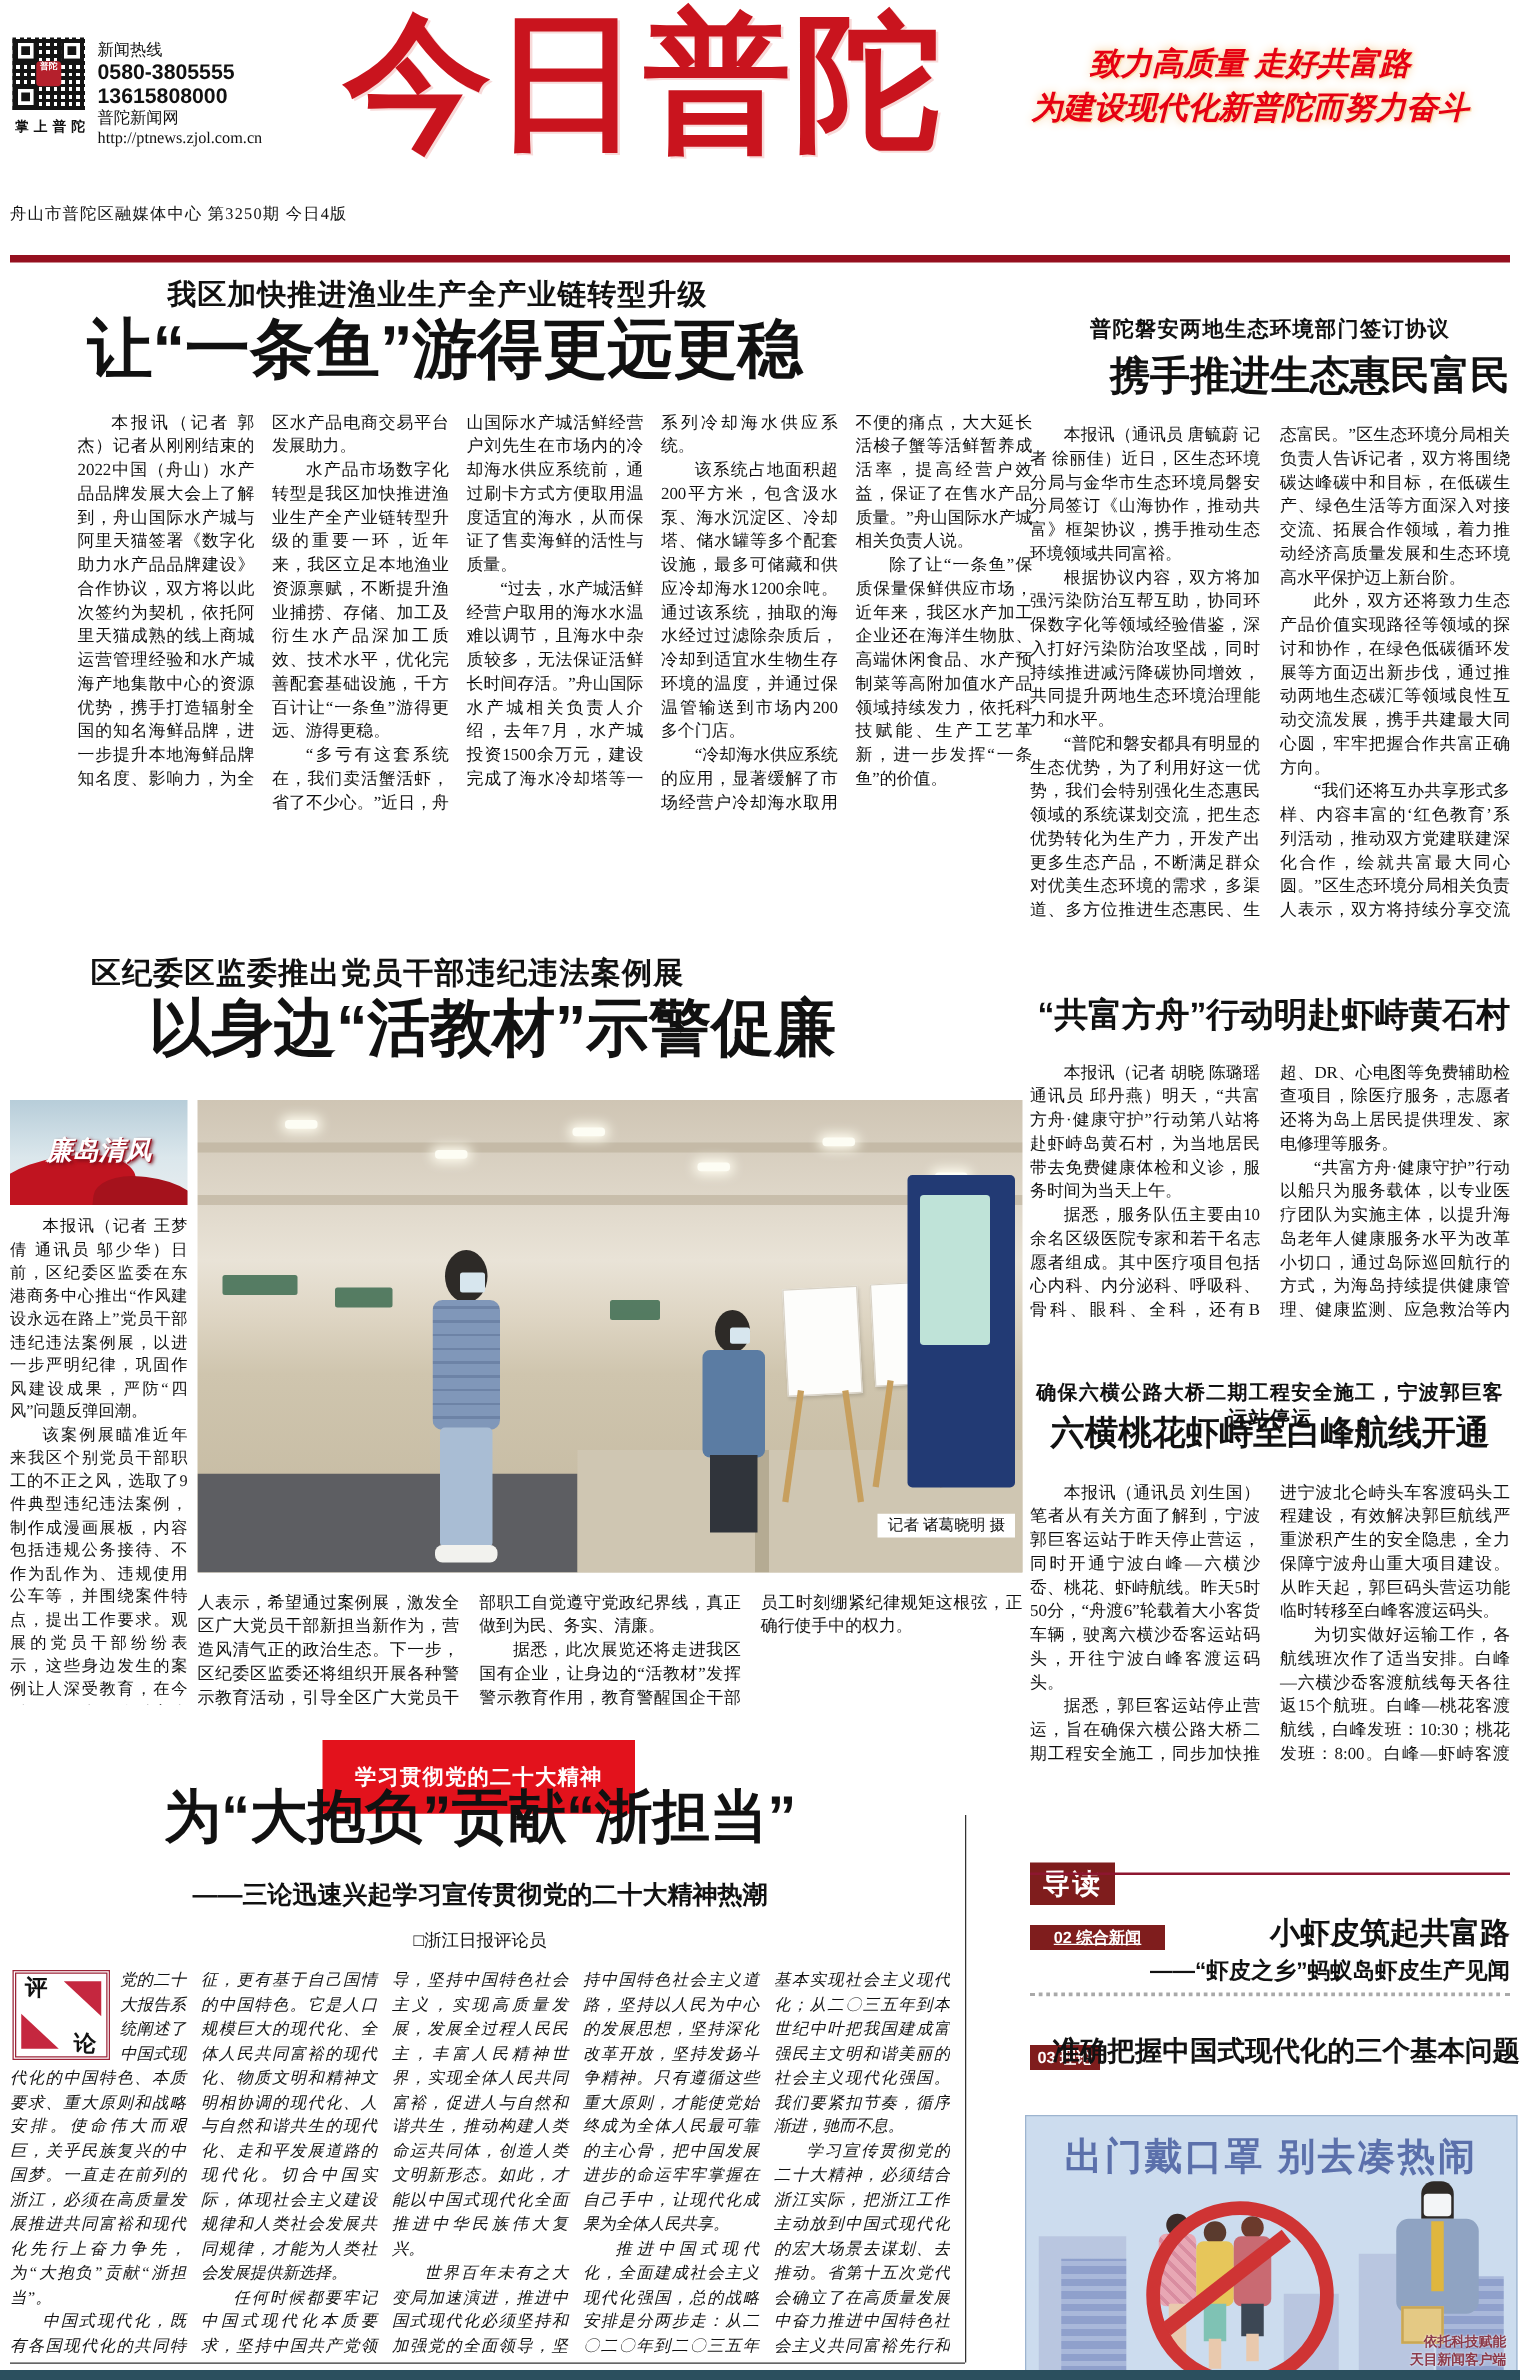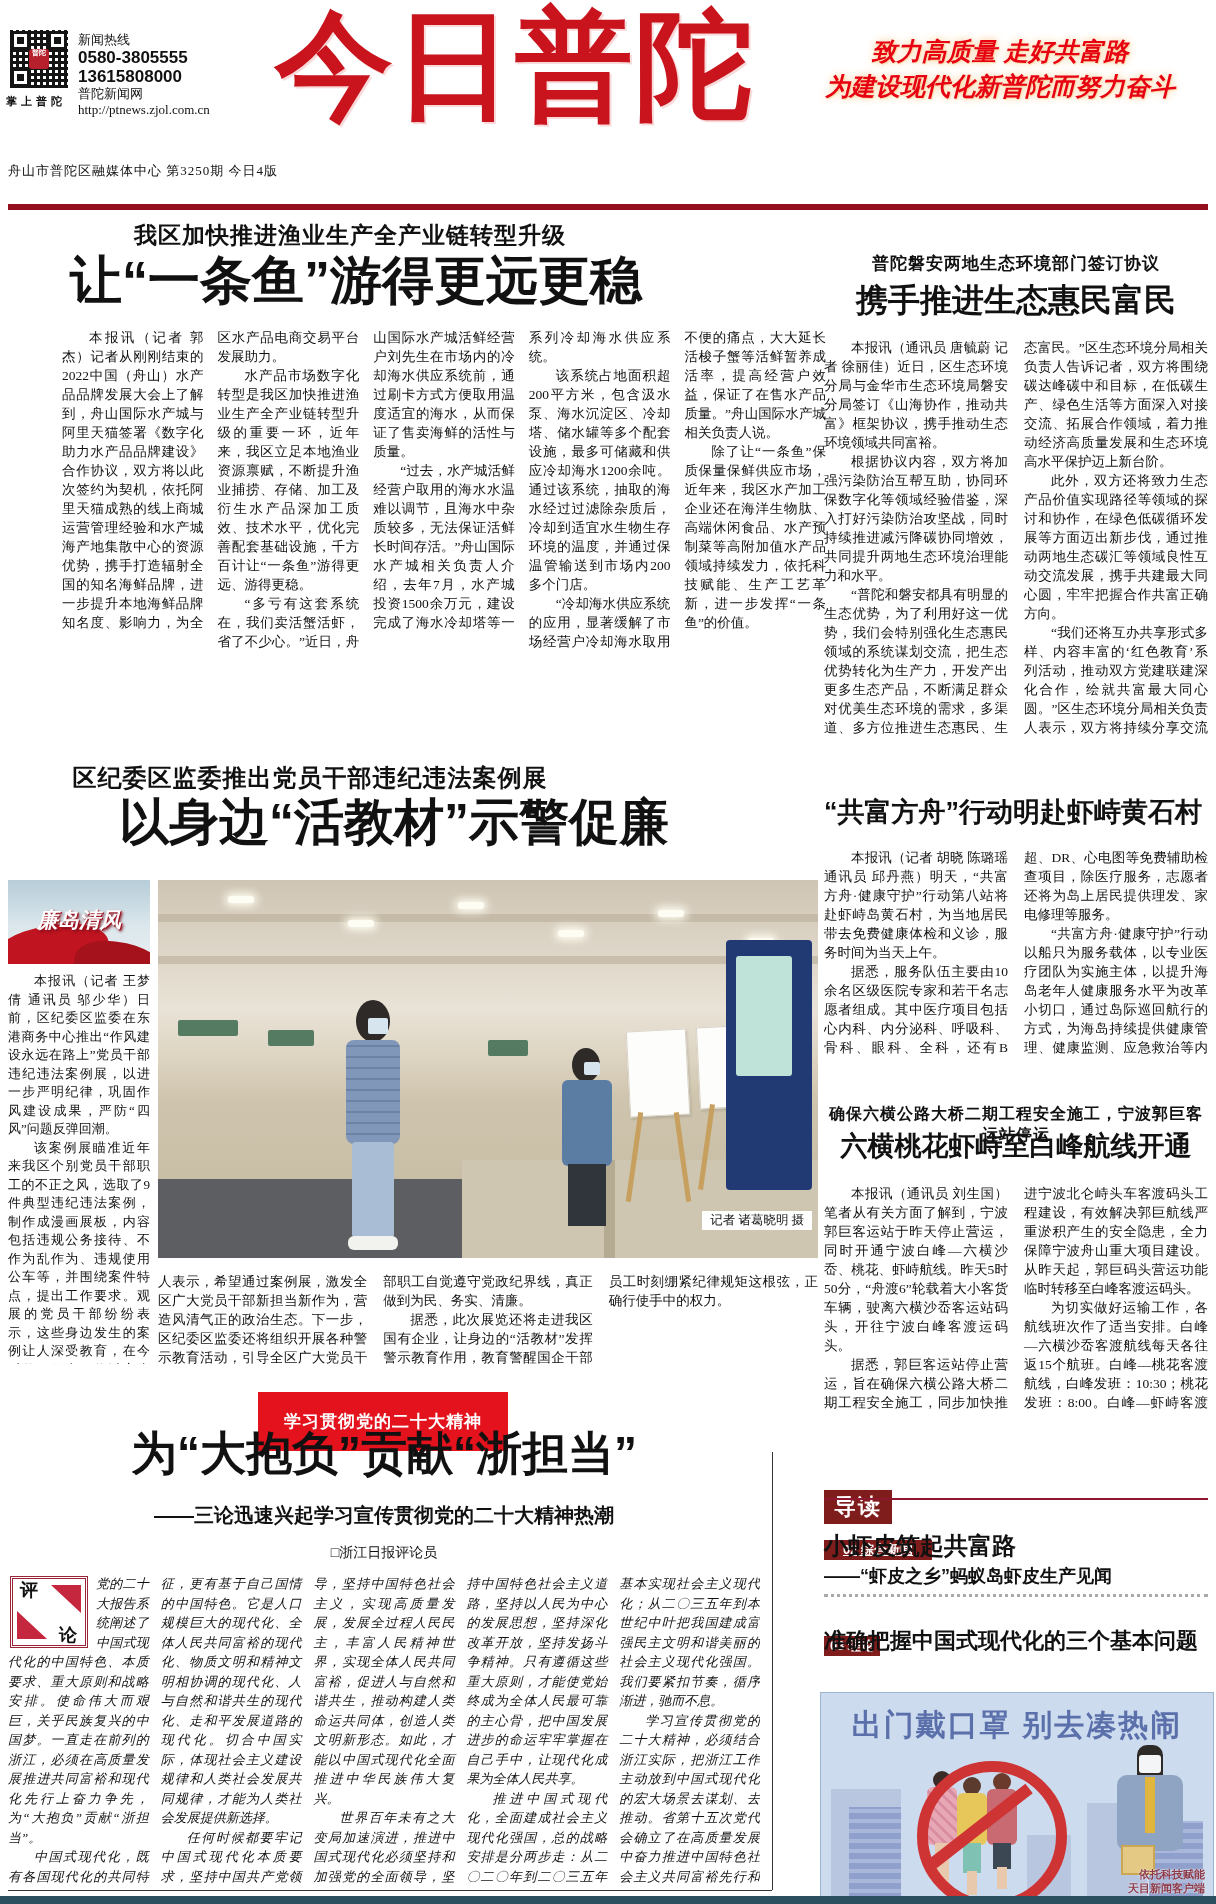--- a/index.html
+++ b/index.html
@@ -1,19 +1,19 @@
 <!DOCTYPE html>
 <html><head>
 <meta charset="utf-8">
 <style>
   html,body{margin:0;padding:0;background:#e8e8e8;}
   #page{position:relative;width:1216px;height:1904px;margin:0 auto;background:#ffffff;
         font-family:"Liberation Serif","DejaVu Serif",serif;color:#111;overflow:hidden;}
   .abs{position:absolute;}
-  .hd{font-family:"Liberation Sans","DejaVu Sans",sans-serif;font-weight:700;}
+  .hd{font-family:"Liberation Sans","DejaVu Sans",sans-serif;font-weight:700;text-align:right;}
   .just{text-align:justify;text-justify:inter-ideograph;}
   p.bp{margin:0;text-indent:2em;}
   
   #qr{left:10px;top:30px;width:58px;height:58px;background:
       repeating-linear-gradient(0deg,#141414 0 3px,transparent 3px 6px),
       repeating-linear-gradient(90deg,#141414 0 3px,#fff 3px 6px);}
   .qr-eye{position:absolute;width:13px;height:13px;background:#141414;border:2px solid #141414;box-shadow:inset 0 0 0 3px #fff;}
   #qr-seal{position:absolute;left:19px;top:19px;width:20px;height:20px;background:#b5202c;border-radius:3px;
            color:#fff;font-size:7px;line-height:9px;text-align:center;font-weight:700;}
   #qr-cap{left:6px;top:94px;width:66px;font-size:11px;letter-spacing:4px;font-weight:700;}
@@ -32,21 +32,21 @@
   #toprule{left:8px;top:204px;width:1200px;height:6px;background:#95101f;}
   
   .kicker{font-size:23px;text-align:center;letter-spacing:1px;}
   .body-cols{font-size:13.5px;line-height:19px;overflow:hidden;}
   
   #fish-kicker{left:40px;top:220px;width:620px;}
   #fish-hl{left:36px;top:250px;width:640px;text-align:center;font-size:52px;line-height:60px;letter-spacing:0;}
   #fish-body{left:62px;top:328px;width:764px;height:334px;column-count:5;column-gap:14px;}
   
   #eco-kicker{left:824px;top:252px;width:384px;font-size:17px;}
-  #eco-hl{left:824px;top:280px;width:384px;text-align:center;font-size:32px;line-height:40px;}
+  #eco-hl{left:824px;top:280px;width:384px;text-align:right;font-size:32px;line-height:40px;}
   #eco-body{left:824px;top:338px;width:384px;height:410px;column-count:2;column-gap:16px;}
   
   #ex-kicker{left:30px;top:762px;width:560px;font-size:24px;}
   #ex-hl{left:8px;top:792px;width:772px;text-align:center;font-size:50px;line-height:60px;}
   #ex-below{left:158px;top:1272px;width:660px;height:98px;column-count:3;column-gap:16px;}
   
   #lian-banner{left:8px;top:880px;width:142px;height:84px;overflow:hidden;
      background:linear-gradient(180deg,#b7cdd9 0%,#dbe7ec 55%,#e9eef1 100%);}
   #lian-flag{position:absolute;left:-18px;bottom:-22px;width:120px;height:60px;background:#c01420;
      border-radius:50% 40% 10% 50%;transform:rotate(-8deg);}
@@ -67,21 +67,21 @@
      background:linear-gradient(90deg,#cfc6b2 0 40%,#b5ab93 40% 43%,#cfc6b2 43%);}
   .person{position:absolute;}
   .p-head{position:absolute;border-radius:50%;background:#2d2a27;}
   .p-mask{position:absolute;background:#d7e6ee;border-radius:2px;}
   .easel-board{position:absolute;background:#fdfdfb;border:1px solid #d8d2c6;transform:rotate(-3deg);box-shadow:1px 2px 3px #00000022;}
   .easel-leg{position:absolute;width:5px;background:#c79f5e;}
   #vending{position:absolute;right:6px;top:60px;width:86px;height:250px;background:#223a74;border-radius:4px;}
   #vending .scr{position:absolute;left:10px;top:16px;width:56px;height:120px;background:#bfe3d8;border-radius:3px;}
   #photo-cap{right:6px;bottom:28px;background:#ffffff;padding:1px 8px;font-size:12.5px;}
   
-  #gf-hl{left:824px;top:794px;width:384px;text-align:left;font-size:27px;line-height:36px;}
+  #gf-hl{left:824px;top:794px;width:384px;text-align:right;font-size:27px;line-height:36px;}
   #gf-body{left:824px;top:848px;width:384px;height:214px;column-count:2;column-gap:16px;}
   
   #fy-kicker{left:824px;top:1104px;width:384px;font-size:16px;}
   #fy-hl{left:824px;top:1128px;width:384px;text-align:center;font-size:27px;line-height:36px;}
   #fy-body{left:824px;top:1184px;width:384px;height:242px;column-count:2;column-gap:16px;}
   
   .tagchip{display:inline-block;background:#7f1d1d;color:#fff;font-family:"Liberation Sans",sans-serif;font-weight:700;margin-top:32px;}
   #dd-label{left:824px;top:1458px;font-size:22px;padding:2px 10px;letter-spacing:2px;}
   #dd-rule{left:824px;top:1498px;width:384px;height:2px;background:#8d1630;}
   #dd-tag1{left:824px;top:1508px;font-size:13px;padding:1px 19px;text-decoration:underline;}

